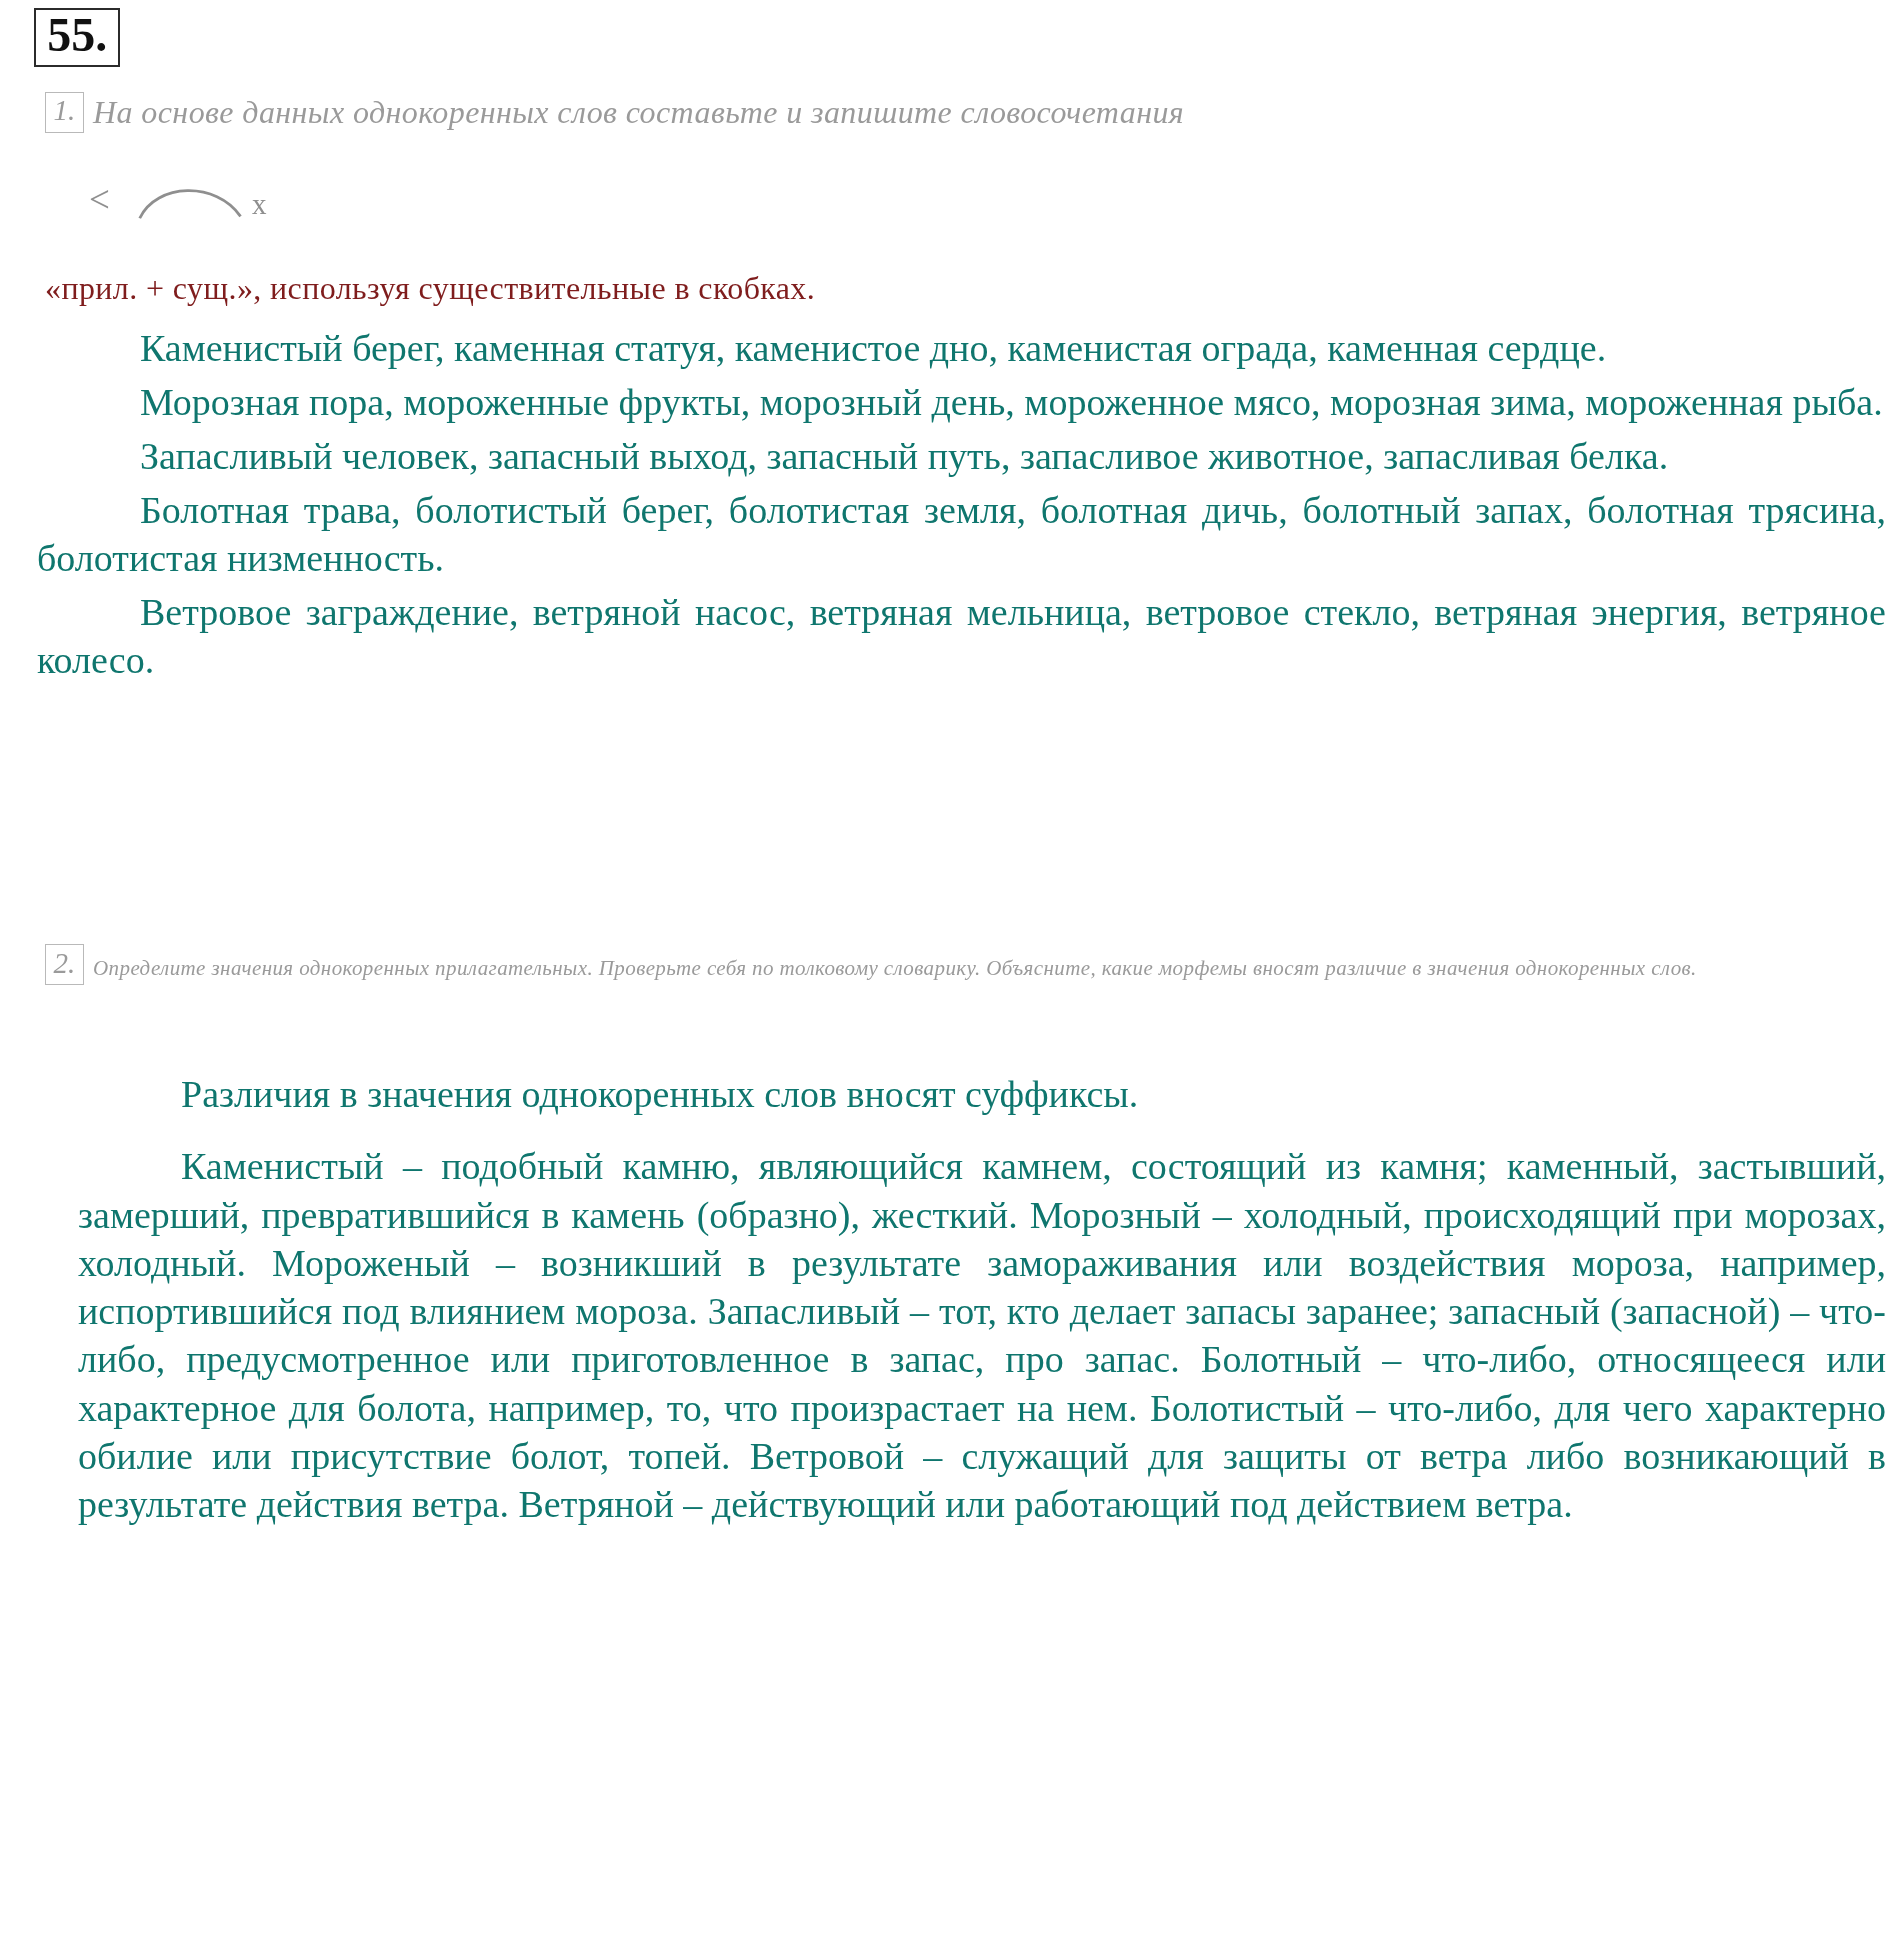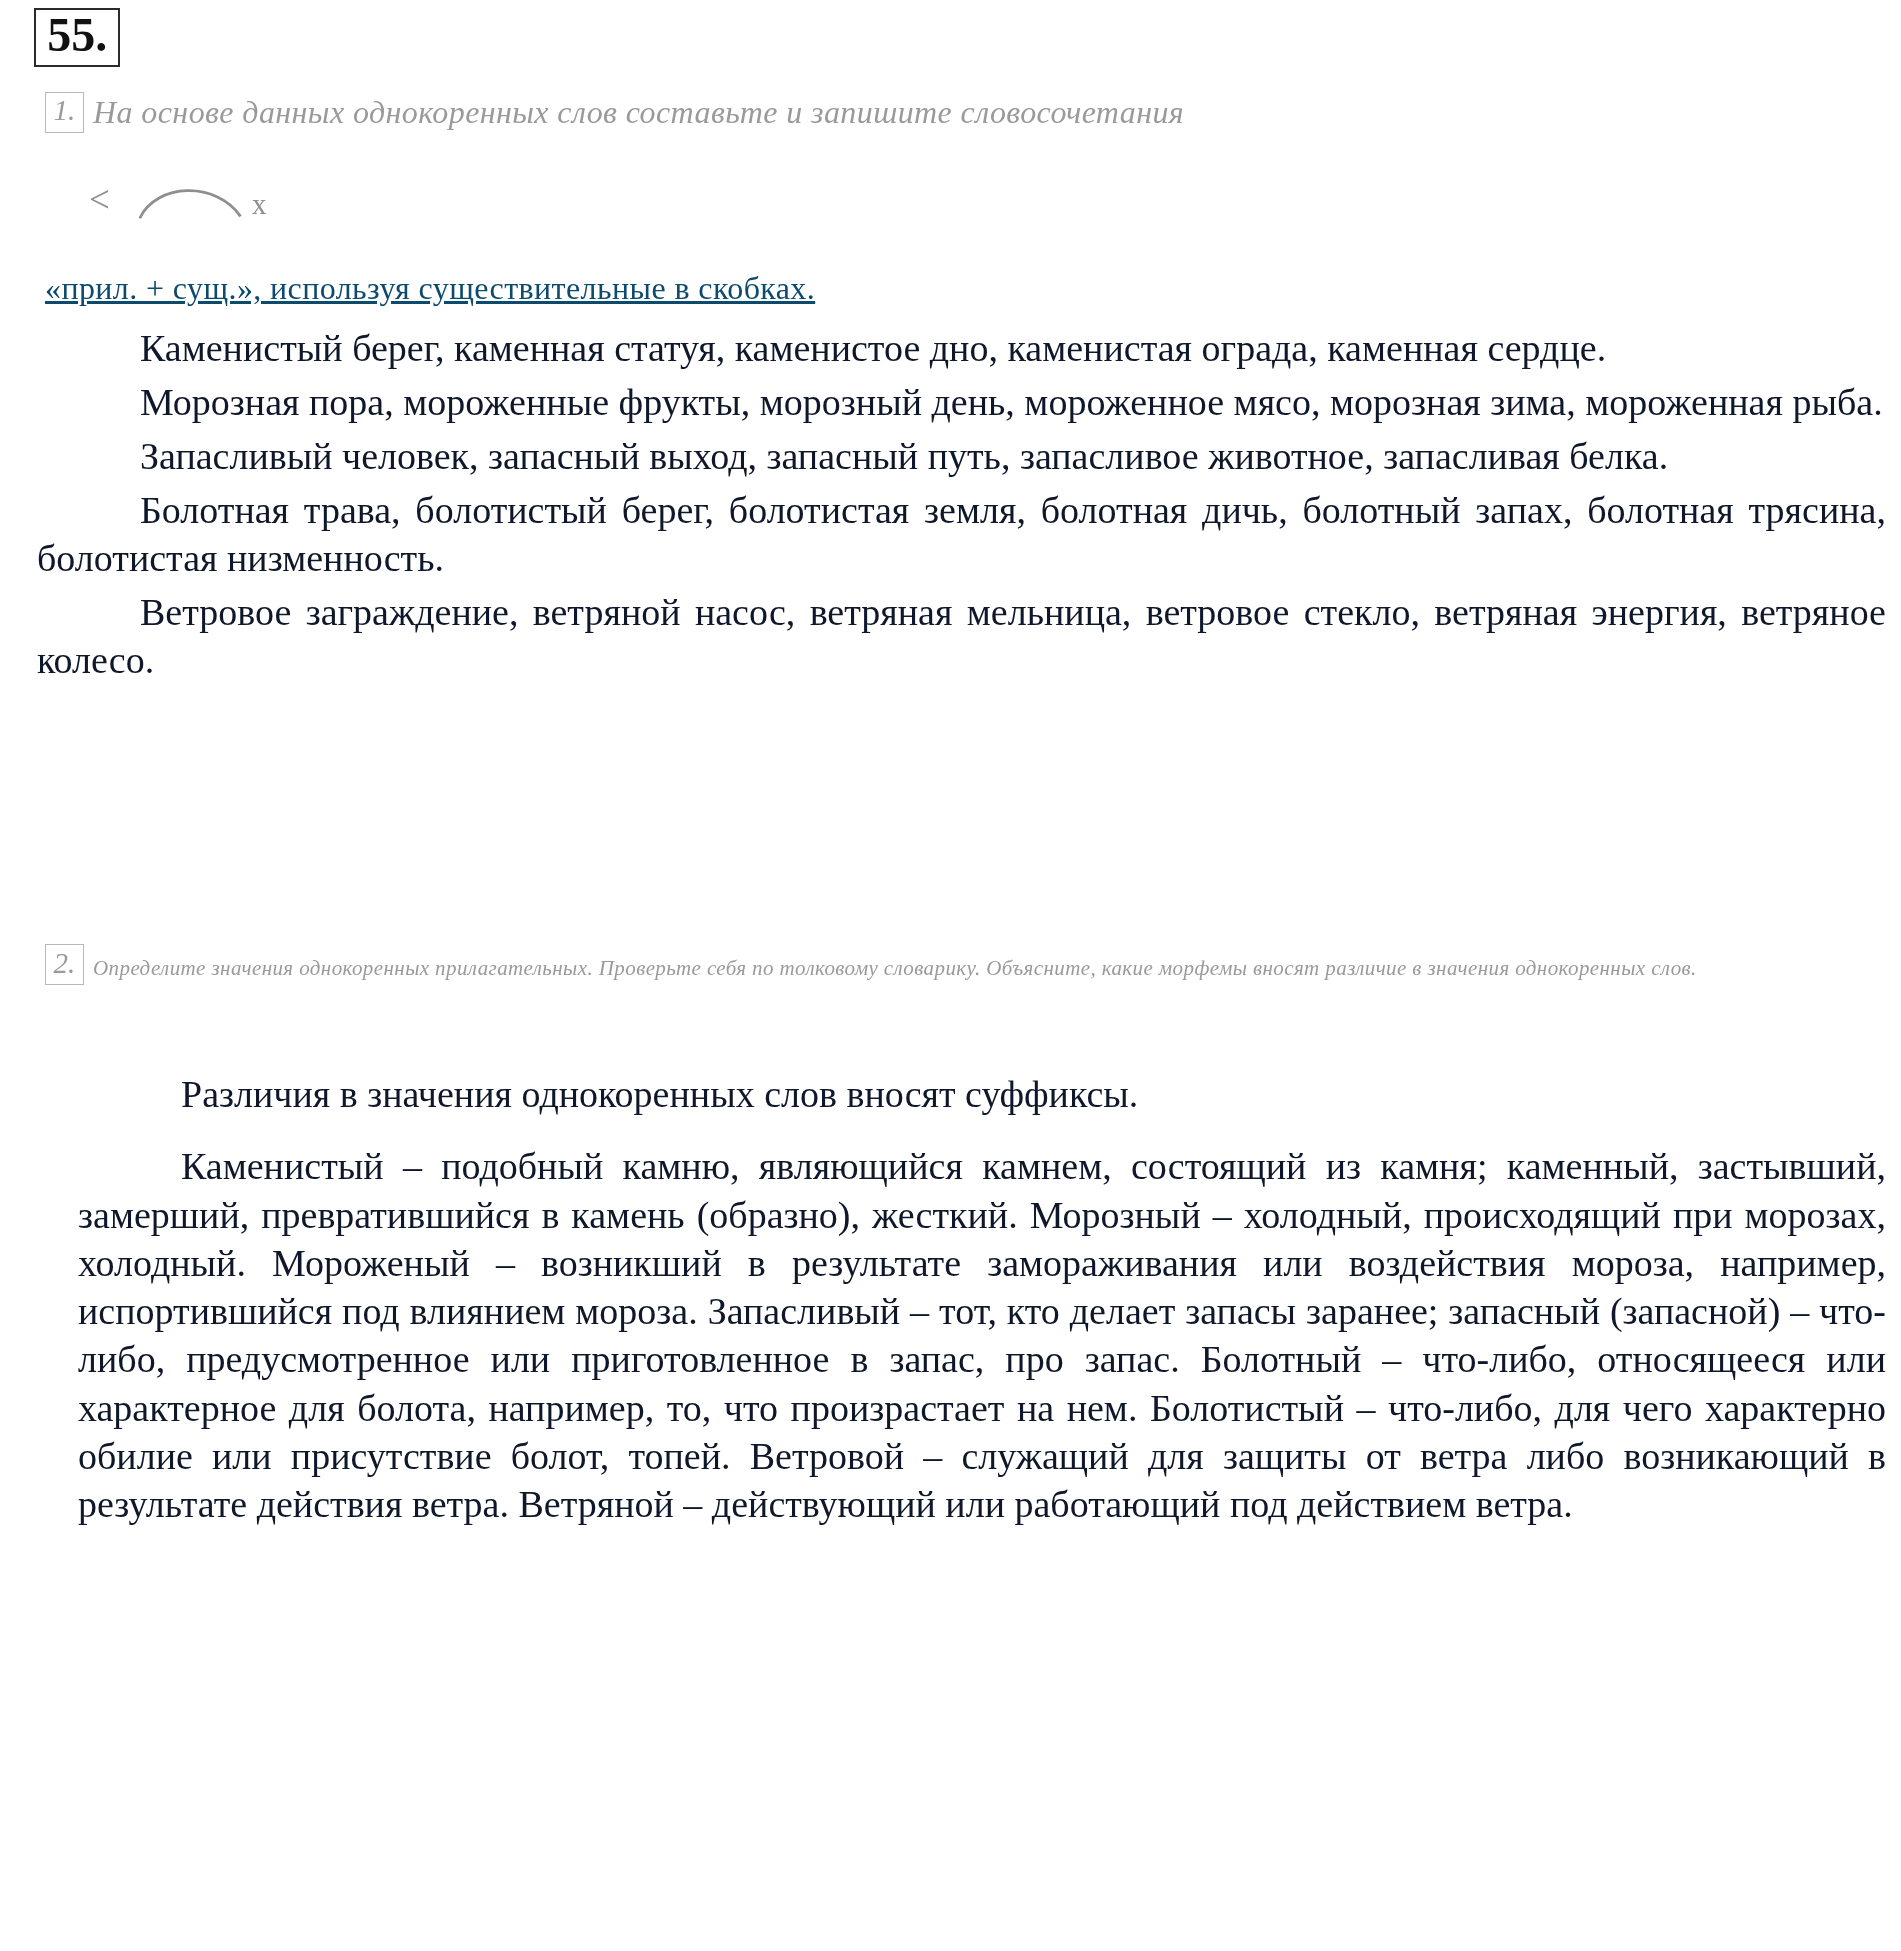--- a/index.html
+++ b/index.html
@@ -62,24 +62,23 @@
     font-size: 32px;
     line-height: 1.45;
     letter-spacing: 0.4px;
   }
 
   #task1 { top: 89px; }
   #task1-line2 {
     position: absolute;
     left: 45px;
     top: 270px;
-    color: #0c4a6e;
+    color: #7f1d1d;
     font-size: 32px;
     letter-spacing: 0.4px;
-    text-decoration: underline;
   }
 
   
   .scheme {
     position: absolute;
     left: 89px;
     top: 173px;
     width: 214px;
     height: 65px;
     color: #8f8f8f;
@@ -105,21 +104,21 @@
     line-height: 1;
   }
 
   
   .answer {
     position: absolute;
     left: 37px;
     right: 16px;
     font-size: 38px;
     line-height: 1.27;
-    color: #0f172a;
+    color: #0f766e;
     text-align: justify;
     text-justify: inter-word;
   }
   .answer p {
     margin: 0 0 5.6px 0;
     text-indent: 103px;
   }
 
   #answer1 { top: 324px; }
 

